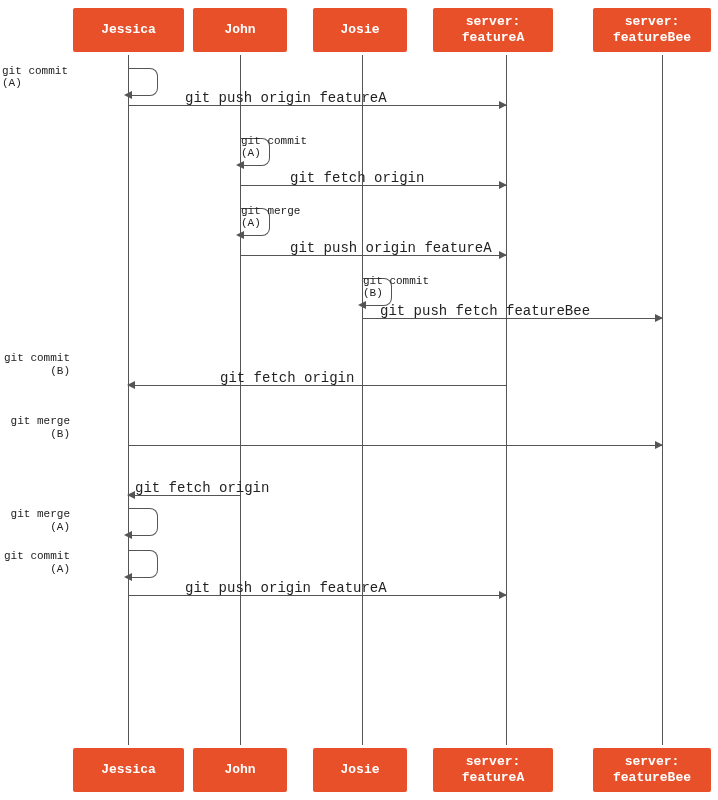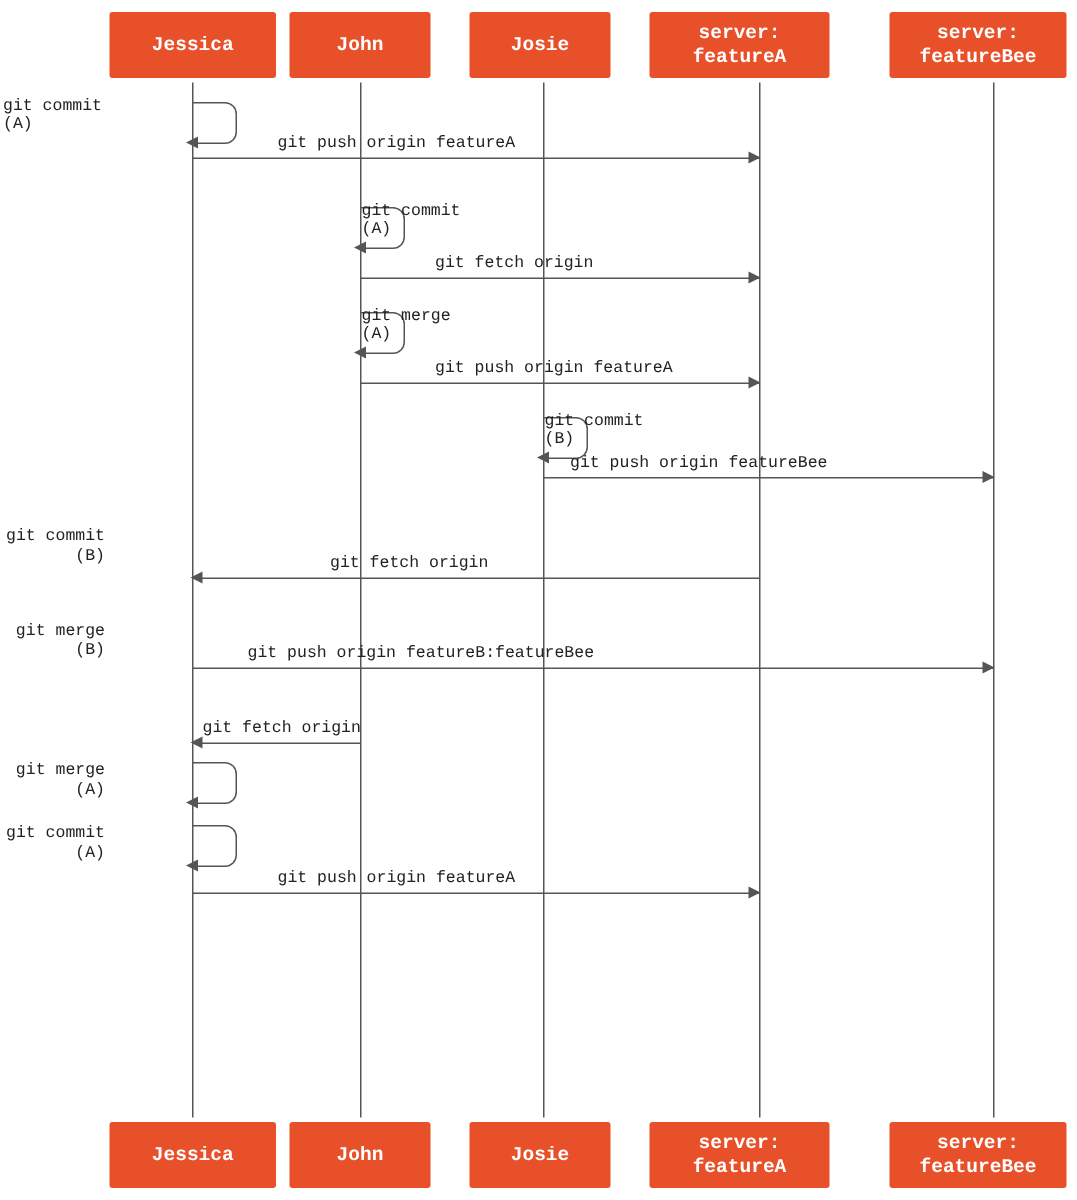--- a/index.html
+++ b/index.html
@@ -84,21 +84,21 @@
       bottom: -4px;
       left: -4px;
       border-top: 4px solid transparent;
       border-bottom: 4px solid transparent;
       border-right: 8px solid #555;
     }
 
     
     .arrow-label {
       position: absolute;
-      font-size: 11px;
+      font-size: 14px;
       color: #222;
       white-space: nowrap;
       text-align: right;
     }
 
     
     .self-label {
       position: absolute;
       font-size: 11px;
       color: #222;
@@ -147,31 +147,30 @@
   <div class="self-loop" style="left:240px; top:208px; width:30px; height:28px;"></div>
   <div class="self-label" style="left:241px; top:205px; font-size:11px;">git merge<br>(A)</div>
 
   <div class="arrow" style="left:240px; top:255px; width:266px;"></div>
   <div class="arrow-label" style="left:290px; top:240px;">git push origin featureA</div>
 
   <div class="self-loop" style="left:362px; top:278px; width:30px; height:28px;"></div>
   <div class="self-label" style="left:363px; top:275px; font-size:11px;">git commit<br>(B)</div>
 
   <div class="arrow" style="left:362px; top:318px; width:300px;"></div>
-  <div class="arrow-label" style="left:380px; top:303px;">git push origin featureBee</div>
+  <div class="arrow-label" style="left:380px; top:303px;">git push fetch featureBee</div>
 
   <div class="side-label" style="left:2px; top:352px; width:68px;">git commit<br>(B)</div>
 
   <div class="arrow left" style="left:128px; top:385px; width:378px;"></div>
   <div class="arrow-label" style="left:220px; top:370px;">git fetch origin</div>
 
   <div class="side-label" style="left:2px; top:415px; width:68px;">git merge<br>(B)</div>
 
   <div class="arrow" style="left:128px; top:445px; width:534px;"></div>
-  <div class="arrow-label" style="left:165px; top:430px;">git push origin featureB:featureBee</div>
 
   <div class="arrow left" style="left:128px; top:495px; width:112px;"></div>
   <div class="arrow-label" style="left:135px; top:480px;">git fetch origin</div>
 
   <div class="side-label" style="left:2px; top:508px; width:68px;">git merge<br>(A)</div>
 
   <div class="self-loop" style="left:128px; top:508px; width:30px; height:28px;"></div>
   <div class="side-label" style="left:2px; top:550px; width:68px;">git commit<br>(A)</div>
 
   <div class="self-loop" style="left:128px; top:550px; width:30px; height:28px;"></div>

